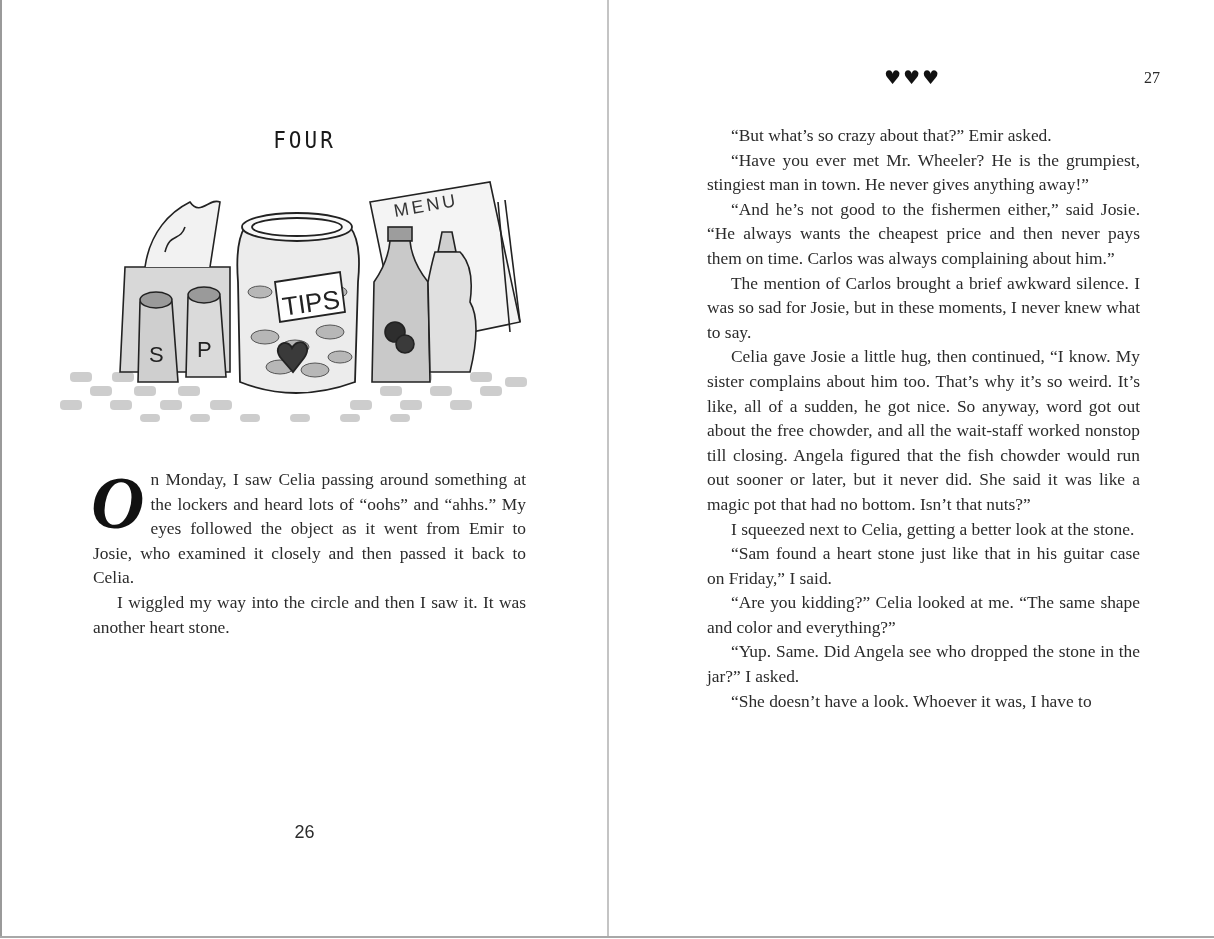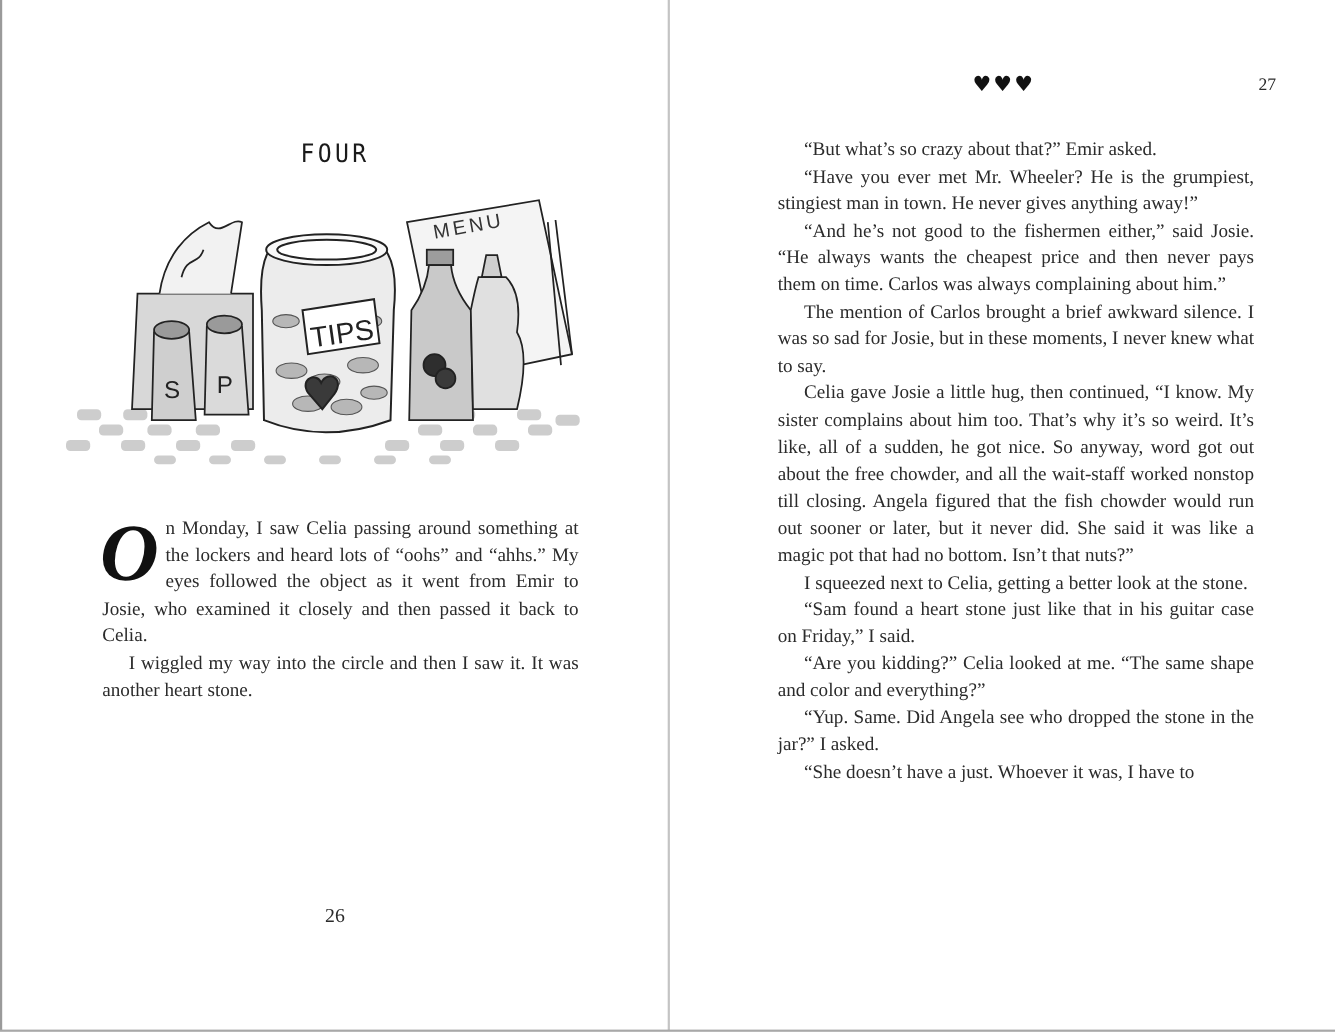--- a/index.html
+++ b/index.html
@@ -25,21 +25,21 @@
   .text p { margin:0; text-indent:24px; }
   .text p.noindent { text-indent:0; }
   .left-text { left:91px; top:467px; width:433px; }
   .right-text { left:98px; top:123px; width:433px; }
 
   .dropcap { float:left; font-family:"Liberation Serif", serif; font-style:italic; font-weight:bold;
     font-size:74px; line-height:60px; margin:6px 6px 0 -2px; color:#111; }
   .ital { font-style:italic; }
 
   .folio-bottom { position:absolute; left:0; width:605px; top:822px; text-align:center;
-    font-family:Liberation Serif, serif; font-size:18px; color:#2b2b2b; }
+    font-family:Liberation Sans, sans-serif; font-size:18px; color:#2b2b2b; }
   .hearts { position:absolute; left:275px; top:66px; font-size:19px; letter-spacing:2px; color:#111;
     font-family:"DejaVu Sans", sans-serif; }
   .folio-top { position:absolute; left:535px; top:69px; font-family:"Liberation Serif", serif;
     font-size:16px; color:#2b2b2b; }
 </style>
 </head>
 <body>
 
 <div class="spread">
   <div class="edge-left"></div>
@@ -150,16 +150,16 @@
     <div class="text right-text">
       <p>“But what’s so crazy about that?” Emir asked.</p>
       <p>“Have you ever met Mr. Wheeler? He is the grumpiest, stingiest man in town. He never gives anything away!”</p>
       <p> “And he’s not good to the fishermen either,” said Josie. “He always wants the cheapest price and then never pays them on time. Carlos was always complaining about him.”</p>
       <p>The mention of Carlos brought a brief awkward silence. I was so sad for Josie, but in these moments, I never knew what to say.</p>
       <p>Celia gave Josie a little hug, then continued, “I know. My sister complains about him too. That’s why it’s so weird. It’s like, all of a sudden, he got nice. So anyway, word got out about the free chowder, and all the wait-staff worked nonstop till closing. Angela figured that the fish chowder would run out sooner or later, but it never did. She said it was like a magic pot that had no bottom. Isn’t that nuts?”</p>
       <p>I squeezed next to Celia, getting a better look at the stone.</p>
       <p>“Sam found a heart stone just like that in his guitar case on Friday,” I said.</p>
       <p>“Are you kidding?” Celia looked at me. “The same shape and color and everything?”</p>
       <p>“Yup. Same. Did Angela see who dropped the stone in the jar?” I asked.</p>
-      <p>“She doesn’t have a just. Whoever it was, I have to</p>
+      <p>“She doesn’t have a look. Whoever it was, I have to</p>
     </div>
   </div>
 </div>
 
 </body></html>

